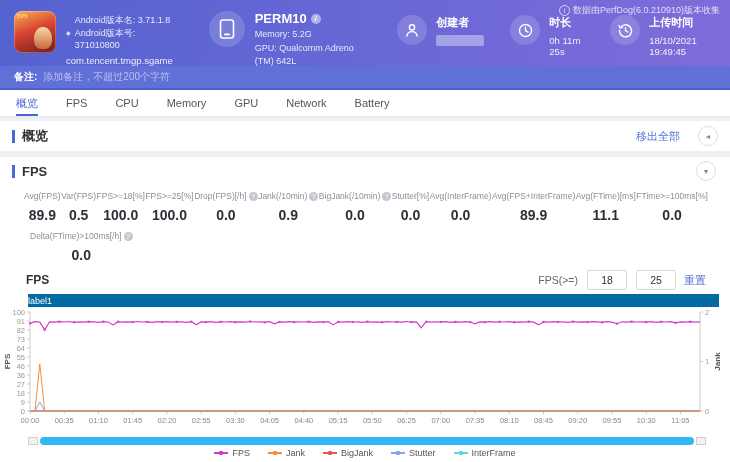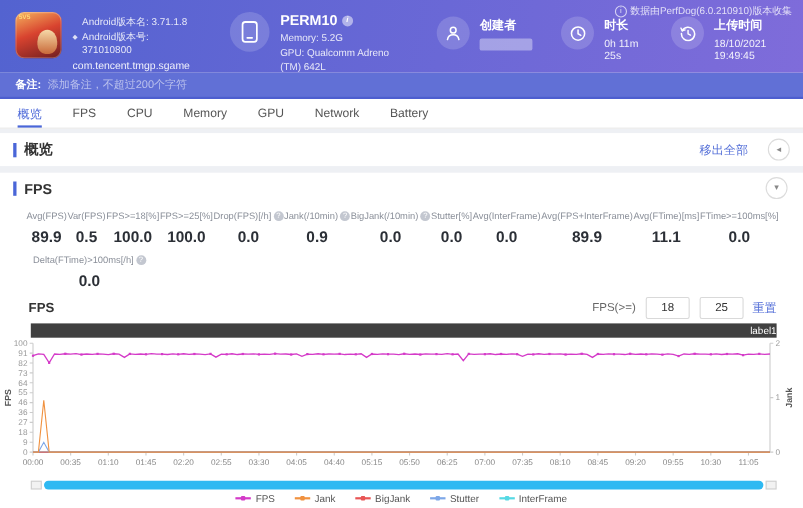--- a/index.html
+++ b/index.html
@@ -62,21 +62,21 @@
   .stat-label{font-size:8.5px;color:#8a8f99;display:flex;align-items:center;gap:2px;white-space:nowrap}
   .stat-value{font-size:14px;font-weight:bold;color:#2b2f36;margin-top:6px}
   .info-ic{width:9px;height:9px;border-radius:50%;background:#c3c7d0;color:#fff;font-size:7px;line-height:9px;text-align:center;display:inline-block;flex:none}
 
   
   .chart-head{margin-top:8px;padding:0 24px 0 26px;display:flex;align-items:center;height:18px}
   .chart-title{font-size:12px;font-weight:bold;color:#333}
   .filter{display:flex;align-items:center;font-size:10.5px;color:#666}
   .num-input{width:34px;height:16px;border:1px solid #d9d9d9;border-radius:2px;font-size:10.5px;text-align:center;margin-left:9px;color:#333;font-family:"Liberation Sans",sans-serif}
   .reset-link{margin-left:8px}
-  .label-bar{margin:5px 24px 0 28px;height:13px;background:#404040;color:#fff;font-size:9px;display:flex;align-items:center;justify-content:flex-end}
+  .label-bar{margin:5px 11px 0 28px;height:13px;background:#0369a1;color:#fff;font-size:9px;display:flex;align-items:center;justify-content:flex-start}
   #chart-svg{display:block;margin:0 2px}
   .scrollbar{margin:2px 24px 0 28px;height:8px;position:relative}
   .sb-handle{position:absolute;top:0;width:10px;height:8px;background:#f2f2f2;border:1px solid #cfcfcf;box-sizing:border-box}
   .sb-handle.l{left:0}.sb-handle.r{right:0}
   .sb-track{position:absolute;left:12px;right:12px;top:0;height:8px;background:#2fb9f2;border-radius:4px}
   .legend{margin-top:3px;display:flex;justify-content:center;gap:18px;align-items:center}
   .lg{display:flex;align-items:center;gap:4px;font-size:9px;color:#555}
   .lg-marker{width:14px;height:2px;position:relative}
   .lg-marker::after{content:"";position:absolute;left:5px;top:-1.5px;width:4px;height:4px;border-radius:1px;background:inherit}
 </style>

